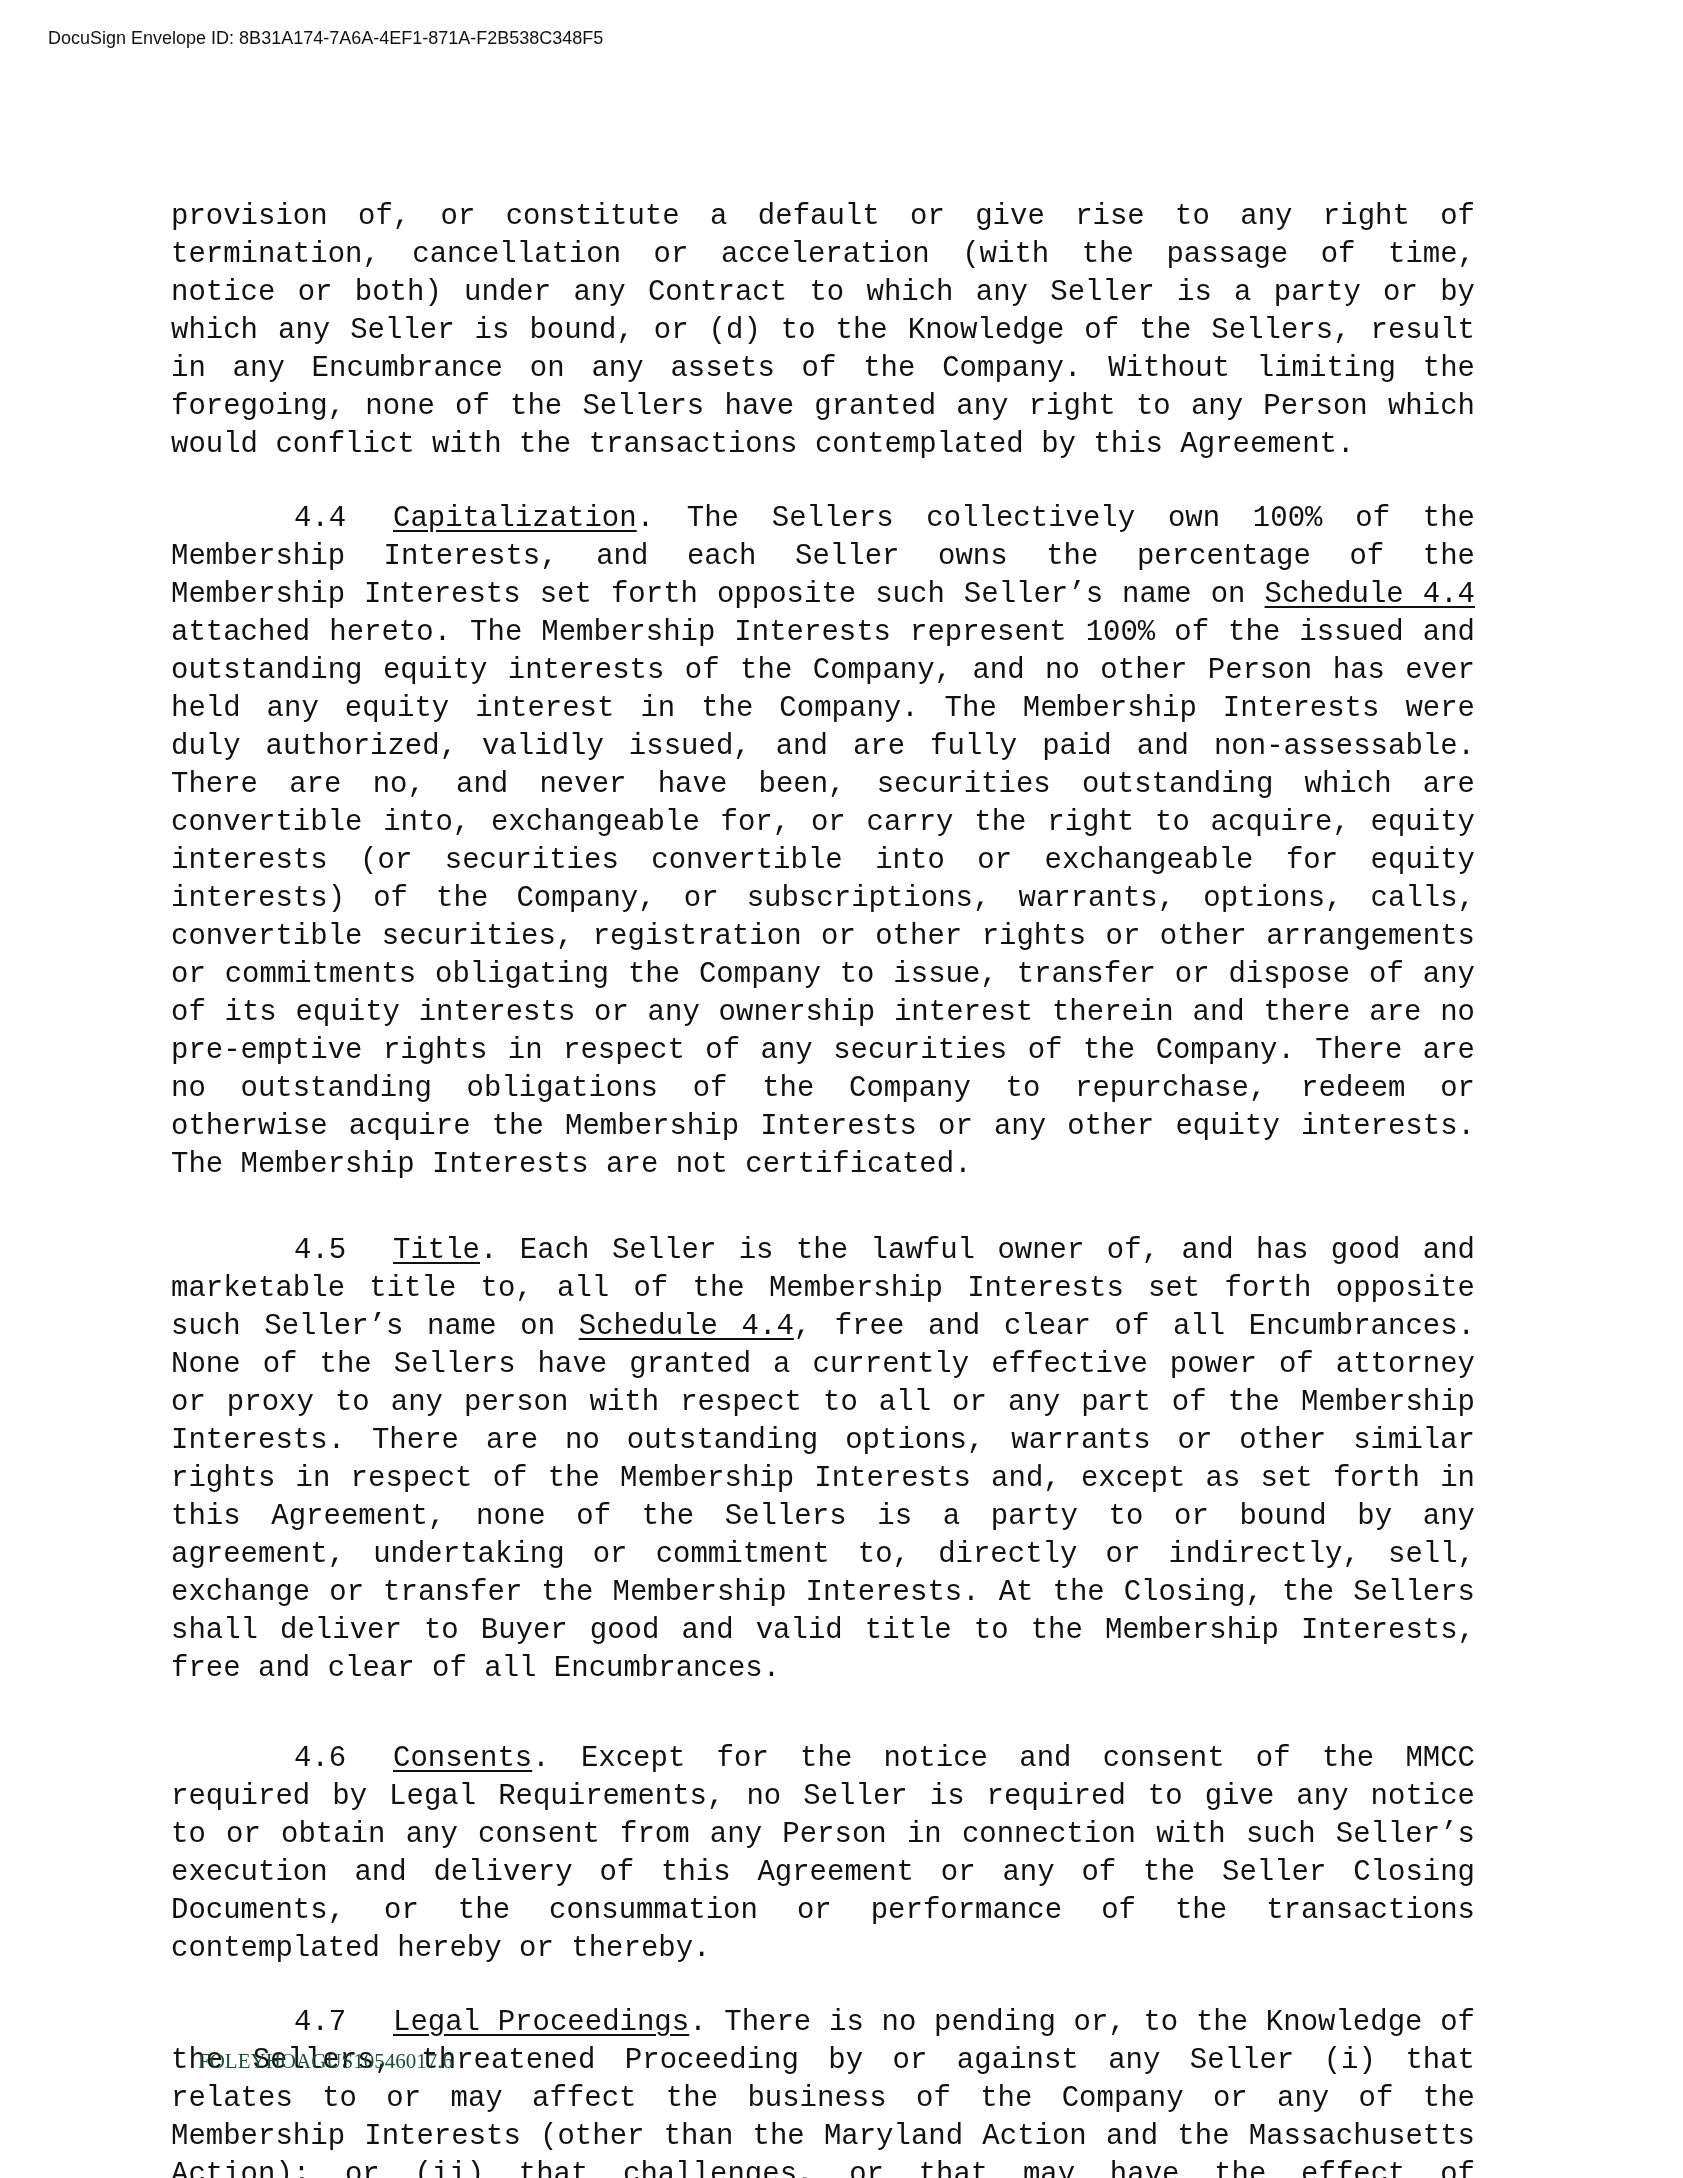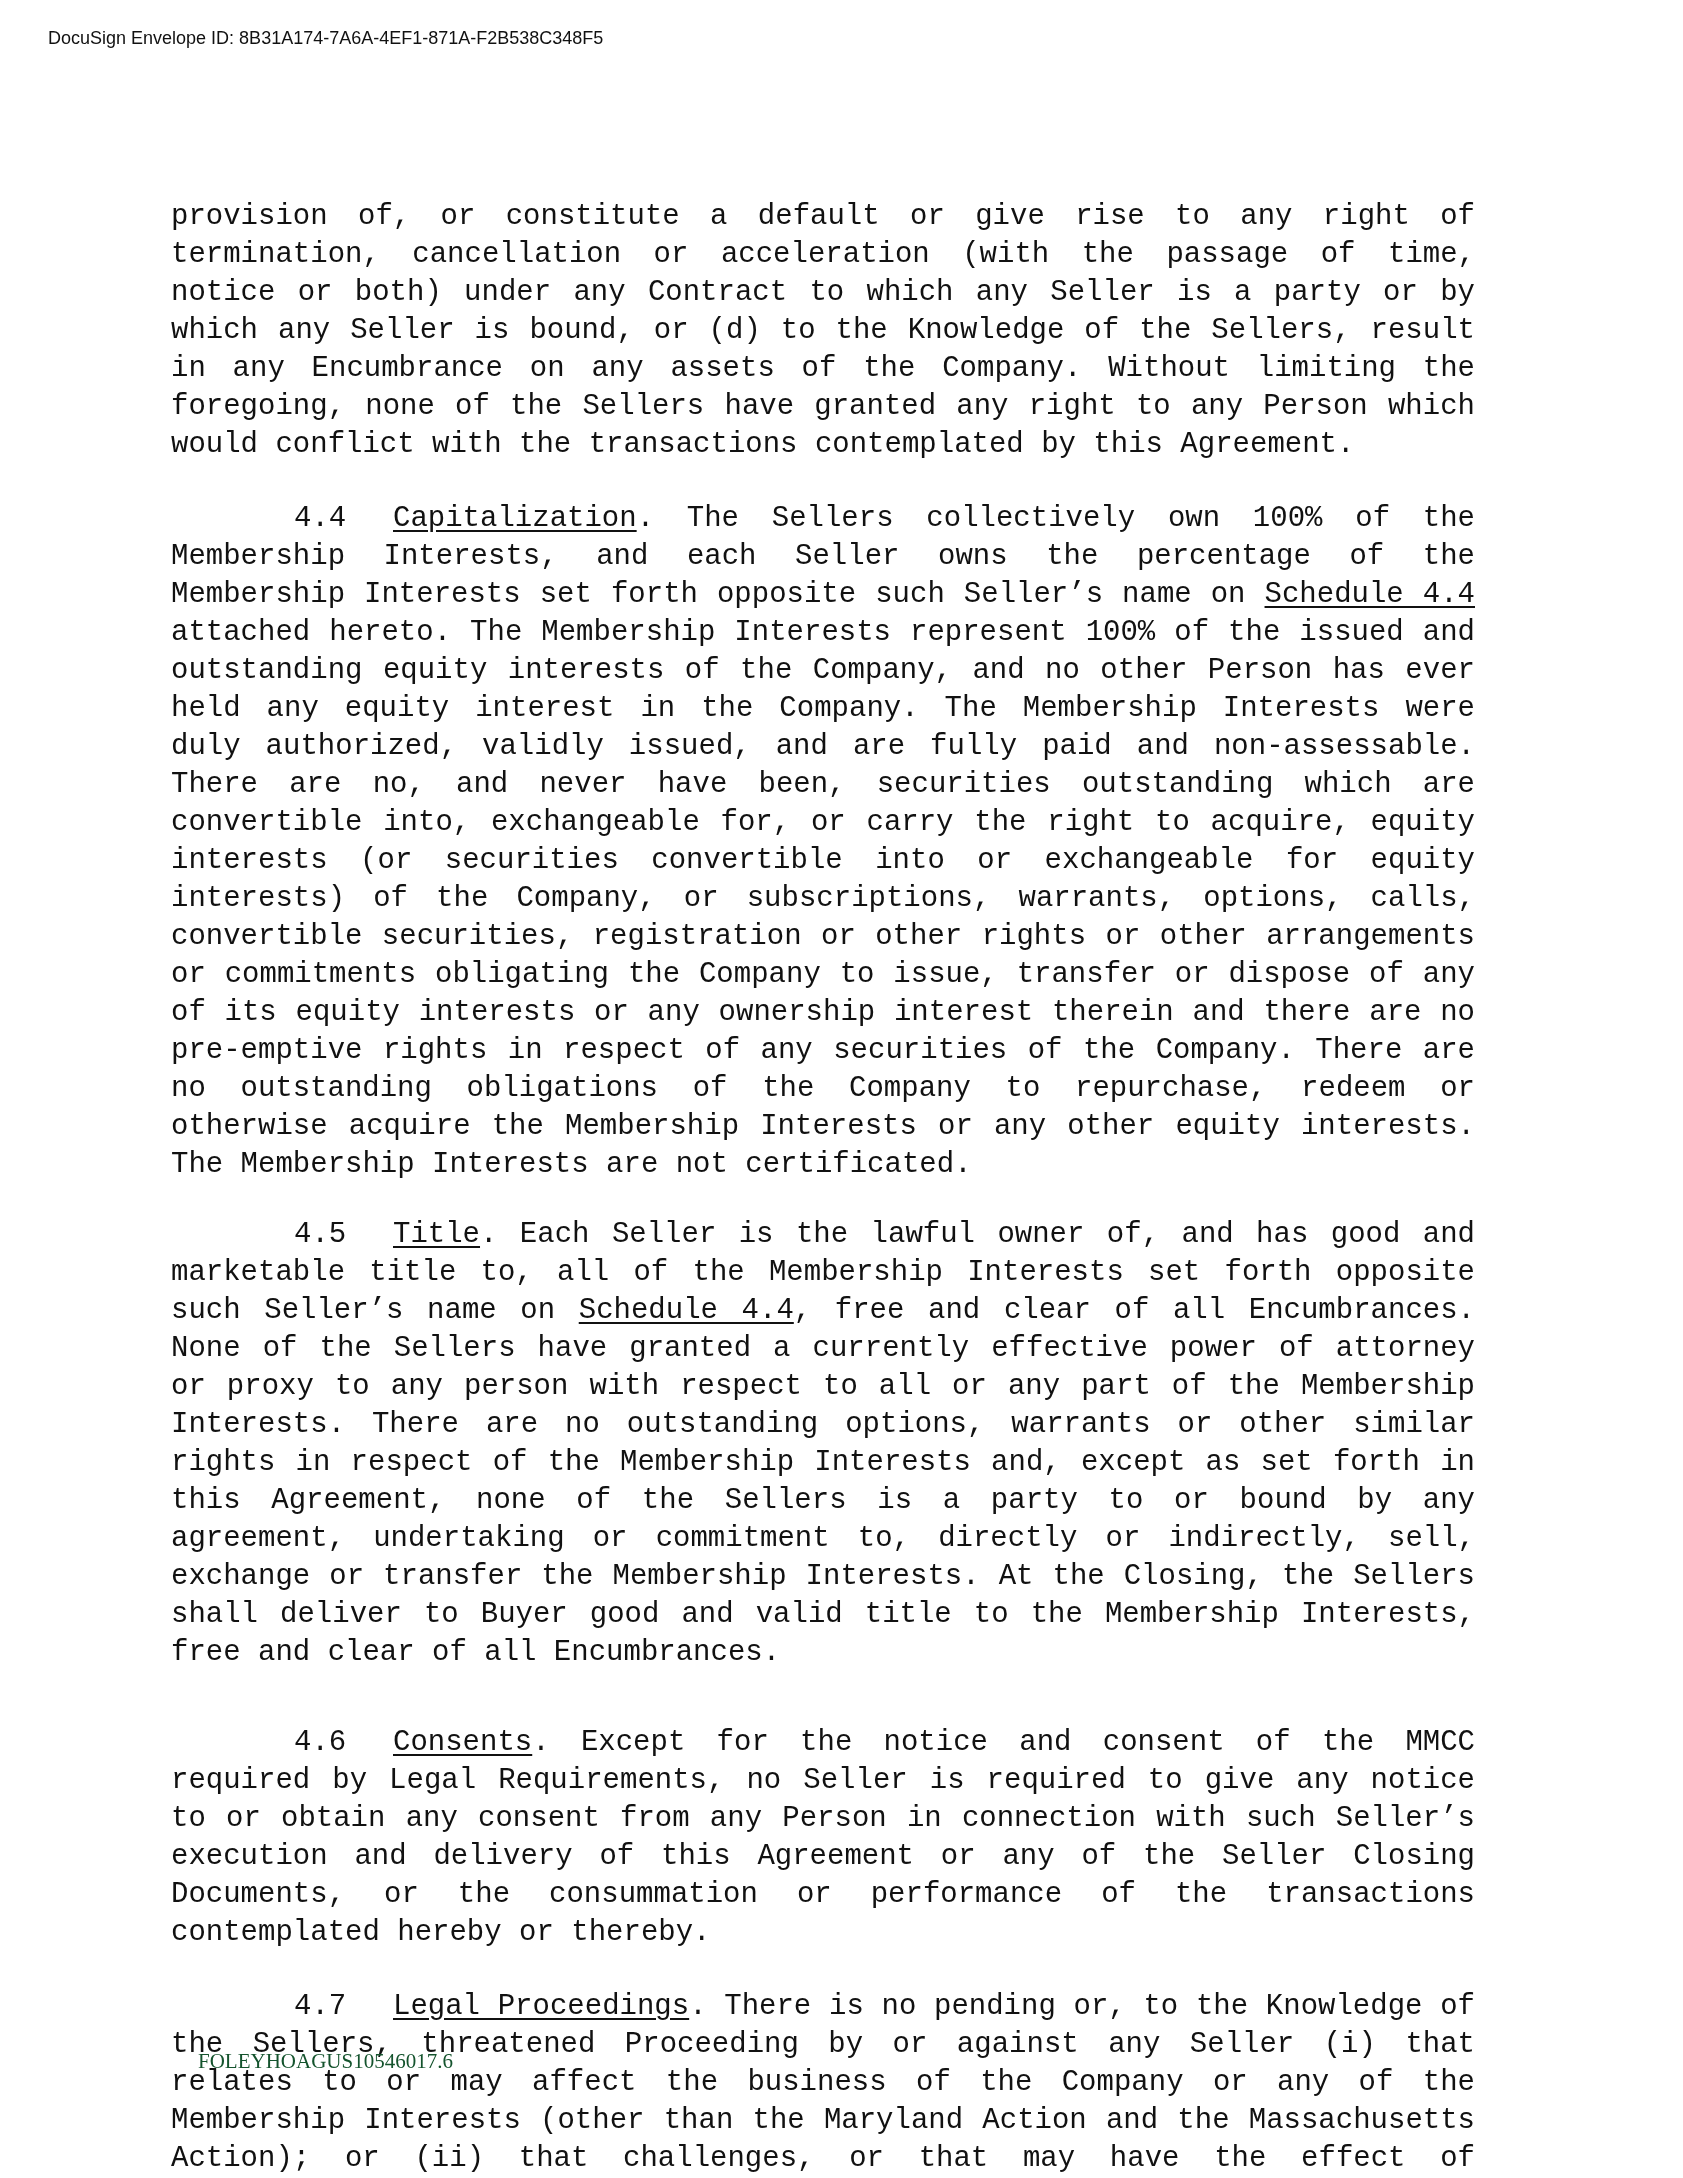--- a/index.html
+++ b/index.html
@@ -11,21 +11,21 @@
   .page-body {
     position: absolute; left: 171px; top: 198px; width: 1304px;
     font-family: Liberation Mono, monospace; font-size: 29px; line-height: 38px;
     text-align: justify;
   }
   .para { margin: 0 0 34px 0; }
   .indent { display: inline-block; width: 123px; }
   .num { display: inline-block; width: 99px; }
   .u { text-decoration: underline; text-underline-offset: 4px; }
   #p1 { margin-bottom: 36px; }
-  #s44 { margin-bottom: 32px; }
+  #s44 { margin-bottom: 48px; }
   #s45 { margin-bottom: 52px; }
   #s46 { margin-bottom: 36px; }
   #s47 { margin-bottom: 36px; margin-top: 20px; }
   .footer {
     position: absolute; left: 198px; top: 2049px;
     font-family: "Liberation Serif", serif; font-size: 21px; color: #14532d;
   }
 </style>
 </head>
 <body>

